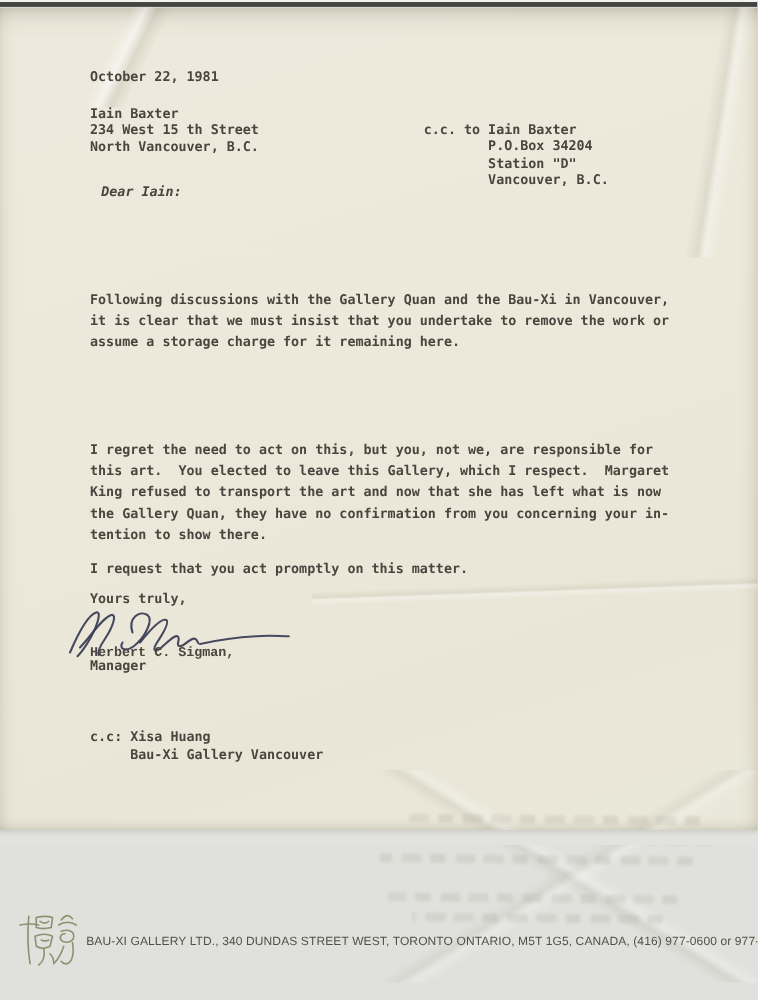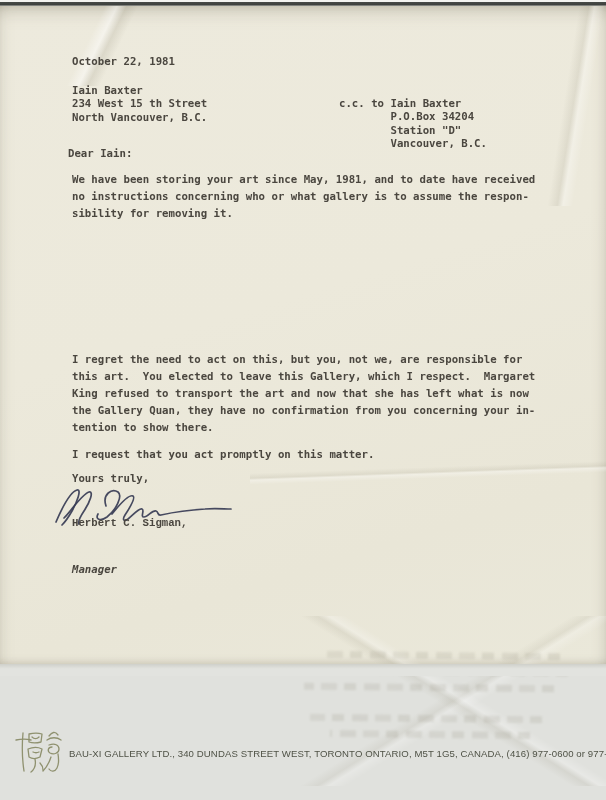--- a/index.html
+++ b/index.html
@@ -102,48 +102,50 @@
 
   <div class="type" style="left:72px; top:84px;">Iain Baxter
 234 West 15 th Street
 North Vancouver, B.C.</div>
 
   <div class="type" style="left:339px; top:84px;margin-top:13px;">c.c. to Iain Baxter
         P.O.Box 34204
         Station "D"
         Vancouver, B.C.</div>
 
-  <div class="type" style="left:68px; top:147px;">Dear Iain:</div>
+  <div class="type" style="left:81px; top:147px;font-style:italic;">Dear Iain:</div>
 
-  <p class="type body-par" style="left:72px; top:171px;">We have been storing your art since May, 1981, and to date have received
-no instructions concerning who or what gallery is to assume the respon-
-sibility for removing it.</p>
 
+  <p class="type body-par" style="left:72px; top:231px;">Following discussions with the Gallery Quan and the Bau-Xi in Vancouver,
+it is clear that we must insist that you undertake to remove the work or
+assume a storage charge for it remaining here.</p>
 
 
   <p class="type body-par" style="left:72px; top:446px;">I request that you act promptly on this matter.</p>
 
   <p class="type body-par" style="left:72px; top:351px;">I regret the need to act on this, but you, not we, are responsible for
 this art.  You elected to leave this Gallery, which I respect.  Margaret
 King refused to transport the art and now that she has left what is now
 the Gallery Quan, they have no confirmation from you concerning your in-
 tention to show there.</p>
 
   <div class="type" style="left:72px; top:472px;text-align:center;">Yours truly,</div>
 
   <svg class="signature-svg" width="190" height="48" viewBox="0 0 190 48">
     <path d="M6 40 C12 26 20 10 27 8 C32 7 27 20 22 29 C18 36 14 41 12 43"></path>
     <path d="M14 36 C22 28 32 12 39 10 C44 9 40 20 34 29 C30 35 28 40 29 42"></path>
     <path d="M56 24 C52 12 62 6 68 10 C73 14 66 28 57 35 C50 40 45 37 48 32"></path>
     <path d="M62 32 C70 22 79 12 83 14 C86 16 79 27 75 33 C72 38 74 40 78 37 C84 32 89 26 92 27 C95 28 90 35 94 35 C98 35 102 28 106 29 C109 30 107 34 111 33 C120 31 138 28 155 27 C165 26 174 27 181 27"></path>
   </svg>
 
   <div class="type lh14" style="left:72px; top:516px;font-family:Liberation Mono, monospace;">Herbert C. Sigman,</div>
-  <div class="type lh14" style="left:72px; top:563px;font-style:italic;">Manager</div>
+  <div class="type lh14" style="left:72px; top:526px;">Manager</div>
 
+  <div class="type lh14" style="left:72px; top:583px;">c.c: Xisa Huang
+     Bau-Xi Gallery Vancouver</div>
 
   <div class="bleed-row" style="left:320px; top:652px; width:240px;"></div>
   <div class="bleed-row" style="left:306px; top:668px; width:262px;"></div>
   <div class="bleed-row" style="left:304px; top:684px; width:250px;"></div>
   <div class="bleed-row" style="left:310px; top:715px; width:232px;"></div>
   <div class="bleed-row" style="left:330px; top:731px; width:200px;"></div>
 
   <svg class="footer-logo" width="52" height="54" viewBox="0 0 52 54">
     <path d="M10 7 C9 18 9 32 11 45"></path>
     <path d="M3 14 C8 13 14 13 18 14"></path>

